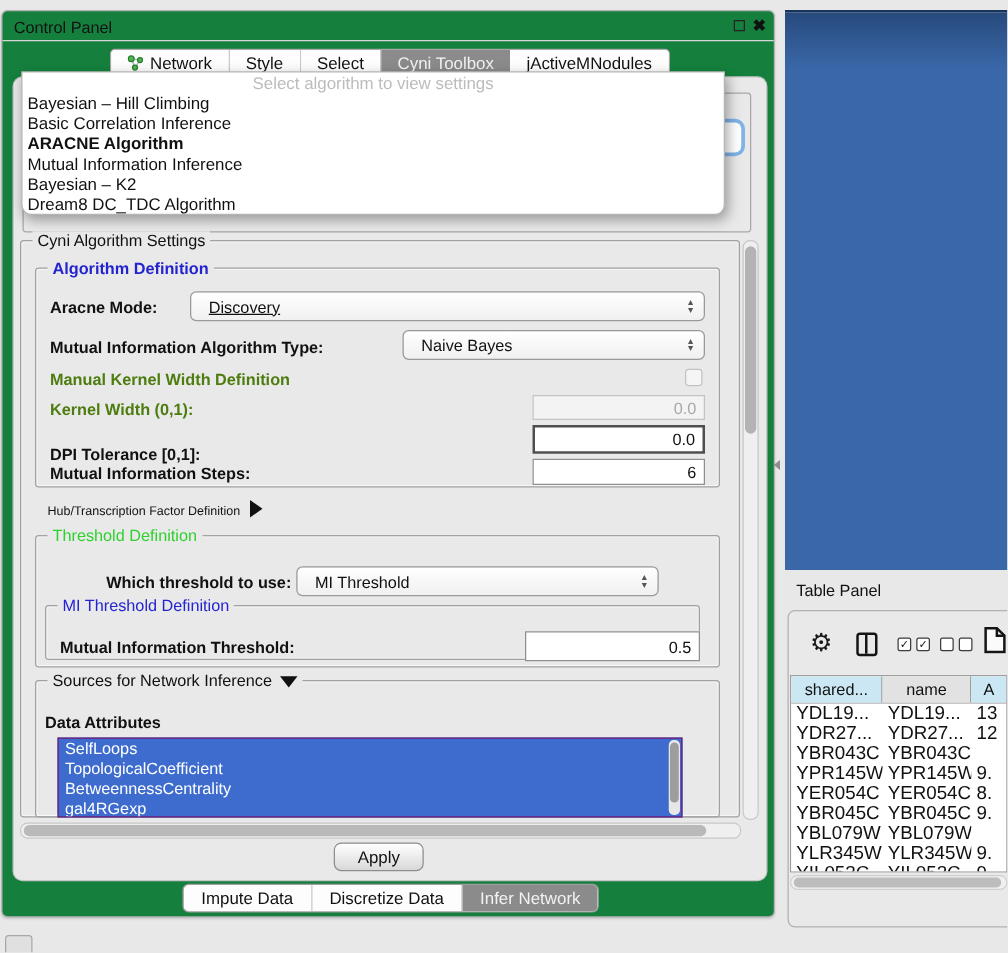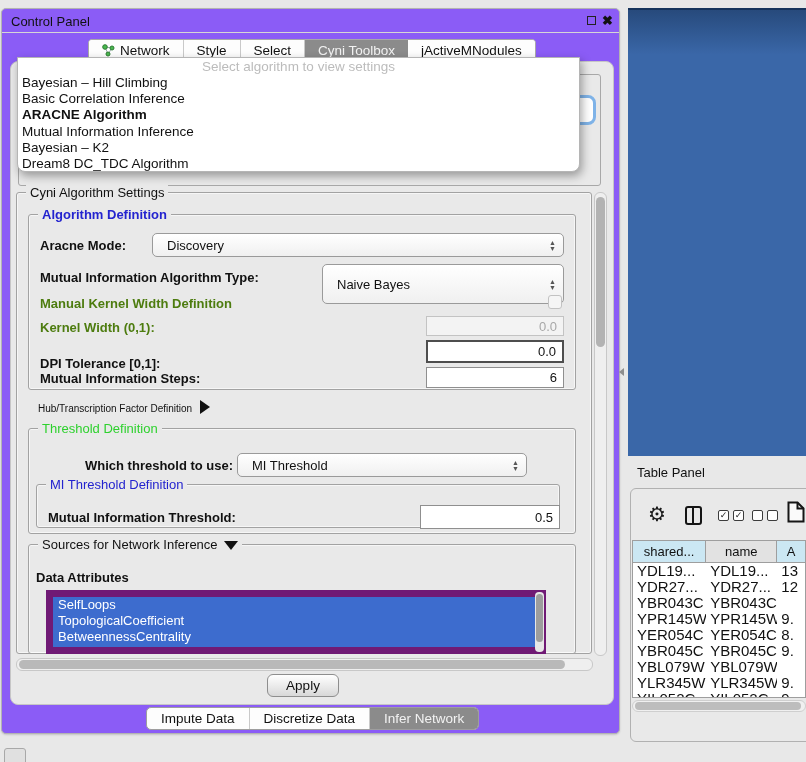--- a/index.html
+++ b/index.html
@@ -2,21 +2,21 @@
 <html><head>
 <meta charset="utf-8">
 <style>
   * { margin:0; padding:0; box-sizing:border-box; }
   html,body { background:#e8e8e8; }
   body { font-family:"Liberation Sans", sans-serif; font-size:13px; color:#111; }
   #root { position:relative; width:806px; height:762px; overflow:hidden; background:#e8e8e8; }
 
   
   .cp-window { position:absolute; left:1px; top:8px; width:619px; height:726px;
-    background:#8b5cf6; border:1px solid #b3b3b3; border-radius:5px;
+    background:#15803d; border:1px solid #b3b3b3; border-radius:5px;
     box-shadow:0 1px 2px rgba(0,0,0,.15); }
   .cp-titlebar { position:absolute; left:0; top:0; width:100%; height:24px;
     border-bottom:1px solid #d6d6d6; }
   .cp-title { position:absolute; left:9px; top:5px; font-size:13px; color:#111; }
   .icon-float { position:absolute; right:23px; top:7px; width:9px; height:9px; border:1.5px solid #222; }
   .icon-close { position:absolute; right:6px; top:4px; font-size:13px; font-weight:bold; color:#111; cursor:default; }
 
   
   .top-tabs { position:absolute; left:86px; top:30px; height:23px; display:flex;
     background:#fdfdfd; border:1px solid #a8a8a8; border-radius:4px; overflow:hidden; }
@@ -55,21 +55,21 @@
   .checkbox { position:absolute; width:14px; height:14px; border:1px solid #c2c2c2;
     border-radius:3px; background:#f5f5f5; }
 
   .tri-right { display:inline-block; width:0; height:0; border-top:7px solid transparent;
     border-bottom:7px solid transparent; border-left:10px solid #111; vertical-align:-2px; margin-left:8px; }
   .tri-down { display:inline-block; width:0; height:0; border-left:7px solid transparent;
     border-right:7px solid transparent; border-top:9px solid #111; vertical-align:-1px; margin-left:6px; }
 
   
   .attr-list { position:absolute; left:46px; top:590px; width:500px; height:64px;
-    background:#3d6cce; border:7px solid #701a75; overflow:hidden; }
+    background:#3d6cce; border:1px solid #701a75; overflow:hidden; }
   .attr-item { color:#fff; font-size:13px; line-height:16px; padding-left:5px; white-space:nowrap; }
   .attr-vscroll { position:absolute; left:535px; top:592px; width:9px; height:60px;
     background:#e7e7e7; border-radius:4px; }
   .attr-vthumb { position:absolute; left:1px; top:2px; width:7px; height:48px; background:#9d9d9d; border-radius:4px; }
 
   
   .vscroll { position:absolute; left:594px; top:192px; width:13px; height:464px;
     background:#efefef; border:1px solid #c8c8c8; border-radius:6px; }
   .vthumb { position:absolute; left:1px; top:4px; width:9px; height:150px; background:#b3b3b3; border-radius:5px; }
   .hscroll { position:absolute; left:16px; top:658px; width:577px; height:13px;
@@ -181,30 +181,30 @@
   <div class="inference-group"></div>
   <div class="combo-remnant"></div>
 
   <div class="group" style="left:16px; top:192px; width:576px; height:462px;"></div>
   <div class="group-title" style="left:26px; top:185px;">Cyni Algorithm Settings</div>
 
   <div class="group" style="left:28px; top:214px; width:548px; height:176px;"></div>
   <div class="group-title t-blue" style="left:38px; top:207px;font-weight:bold;">Algorithm Definition</div>
 
   <div class="lbl" style="left:40px; top:238px;">Aracne Mode:</div>
-  <div class="combo" style="left:152px; top:233px; width:412px; height:24px;">
+  <div class="combo" style="left:152px; top:233px; width:412px; height:24px;text-decoration:underline;">
     <span>Discovery</span>
     <span class="arrows">
         <i>▲</i>
         <i>▼</i>
       </span>
   </div>
 
   <div class="lbl" style="left:40px; top:270px;">Mutual Information Algorithm Type:</div>
-  <div class="combo" style="left:322px; top:264px; width:242px; height:40px;">
+  <div class="combo" style="left:322px; top:264px; width:242px; height:24px;">
     <span>Naive Bayes</span>
     <span class="arrows">
         <i>▲</i>
         <i>▼</i>
       </span>
   </div>
 
   <div class="lbl dim" style="left:40px; top:296px;">Manual Kernel Width Definition</div>
   <div class="checkbox" style="left:548px; top:295px;"></div>
 

